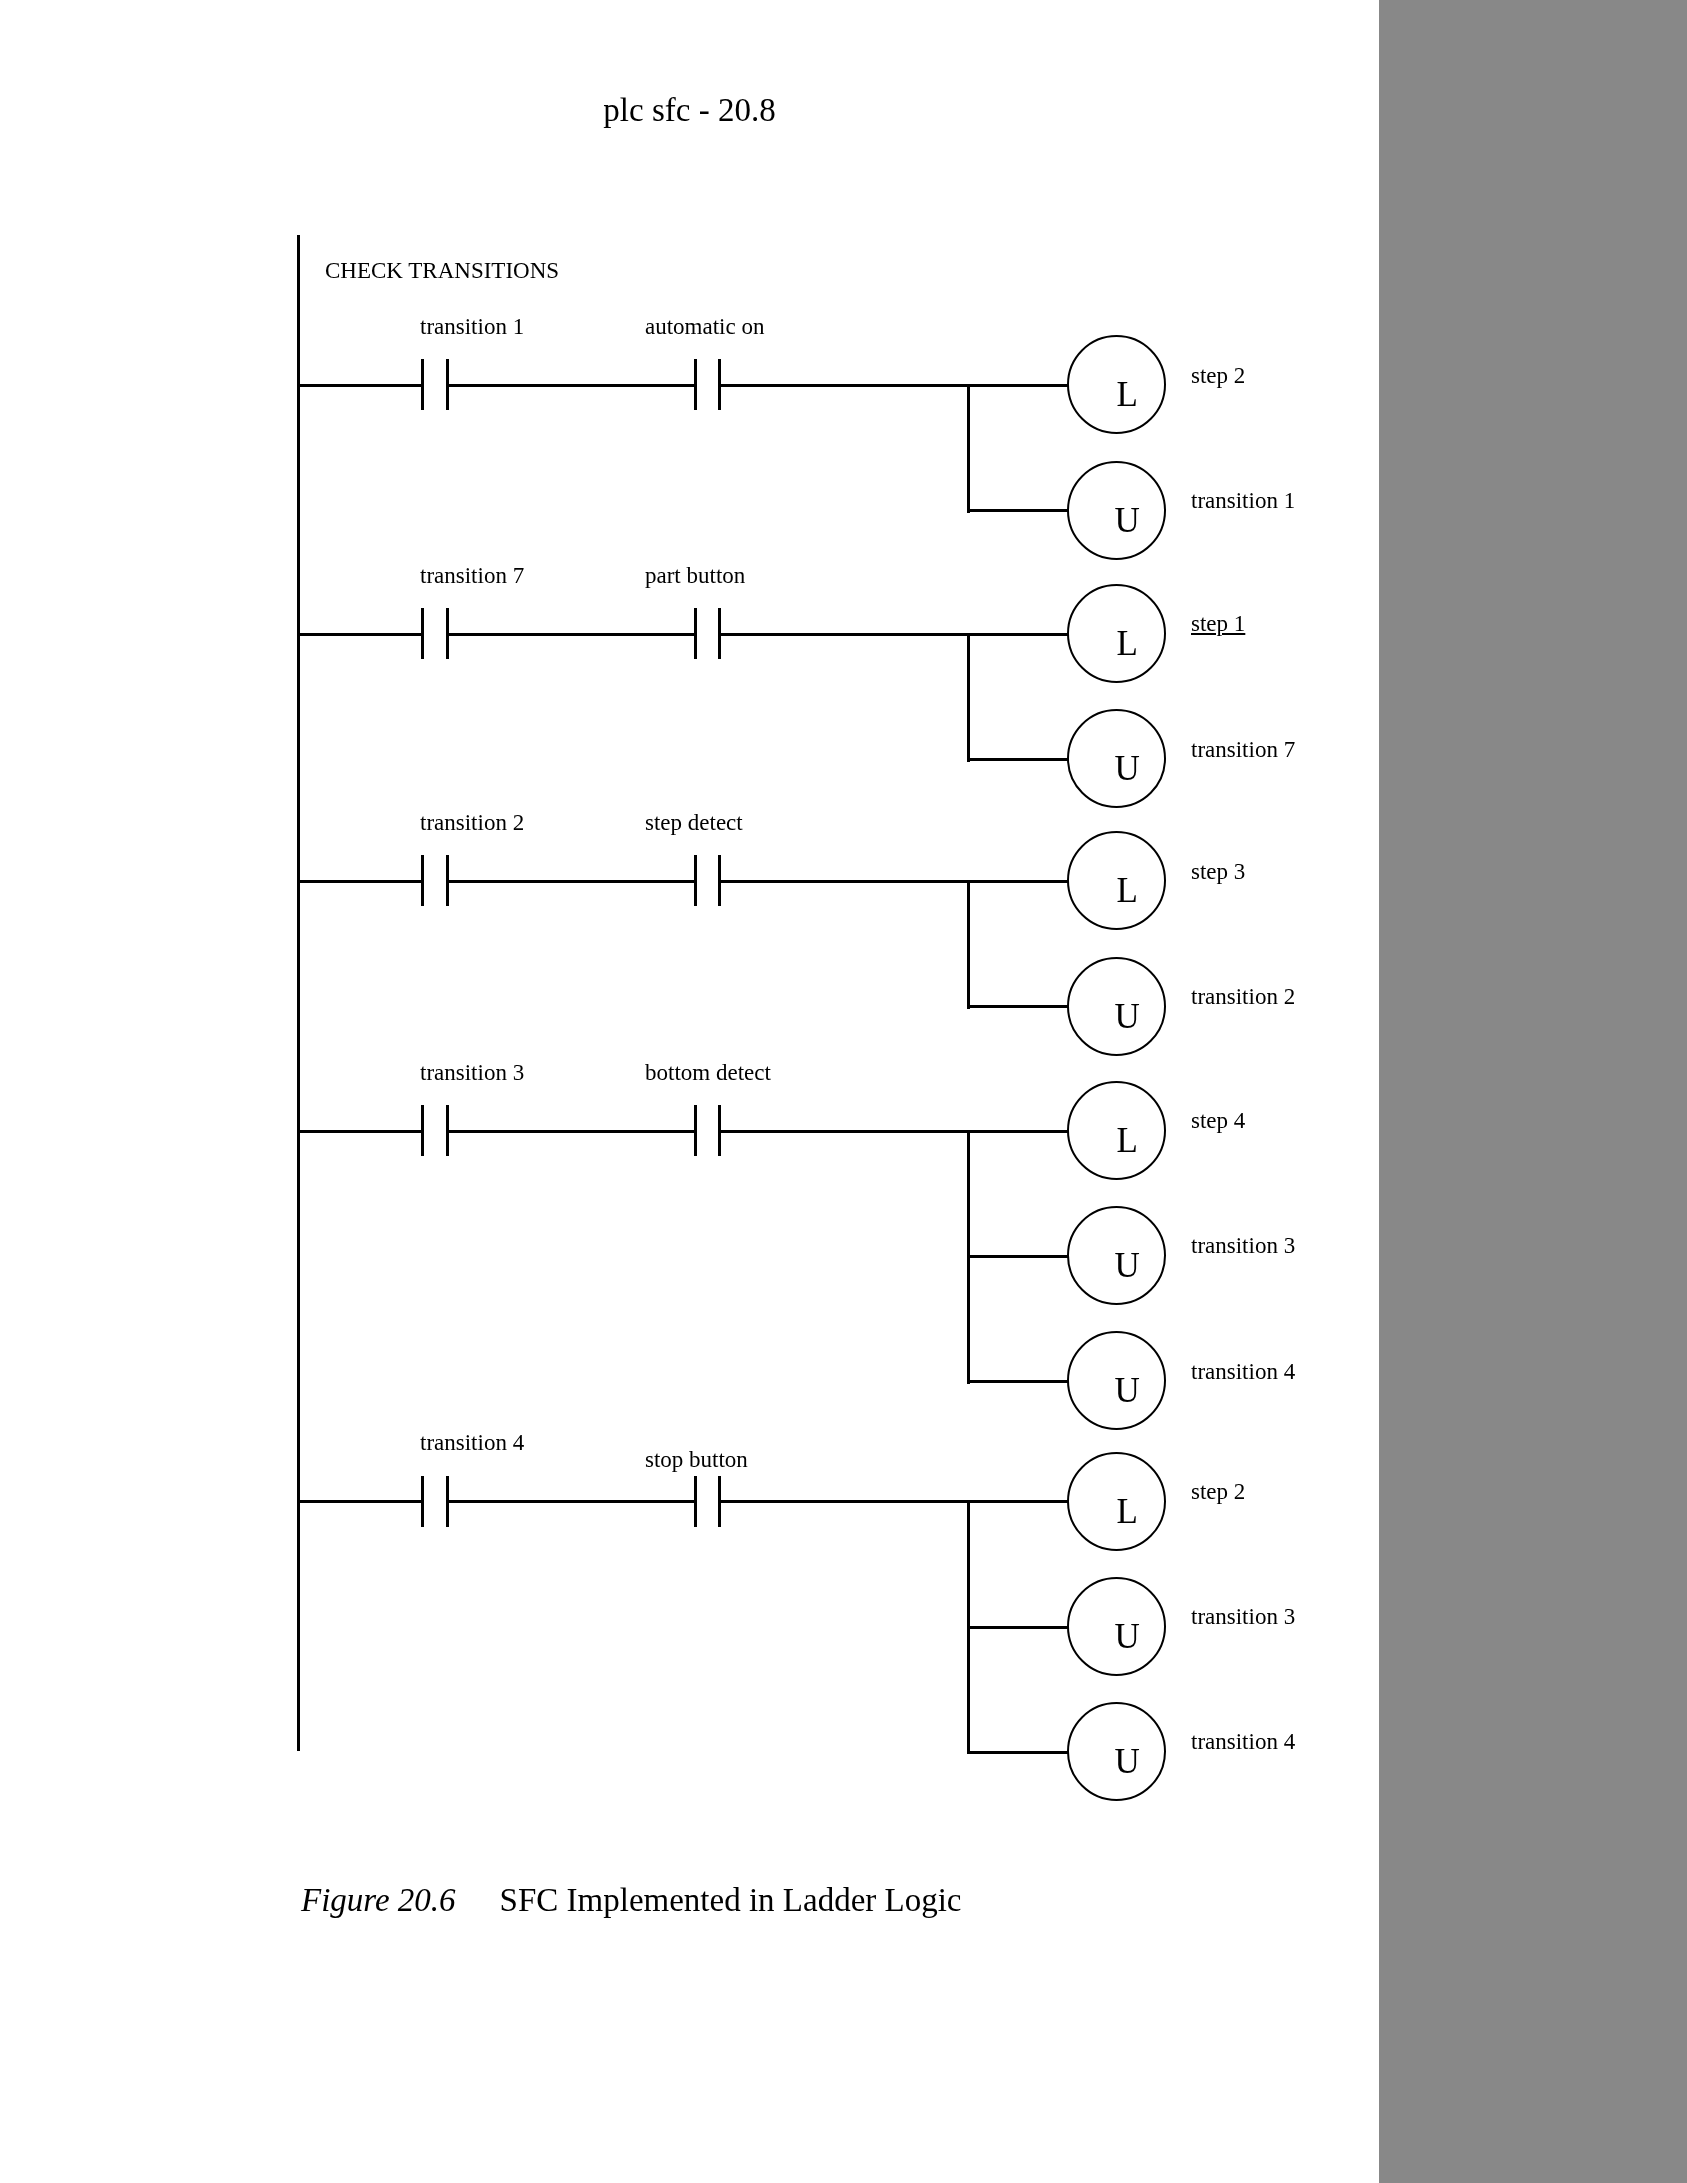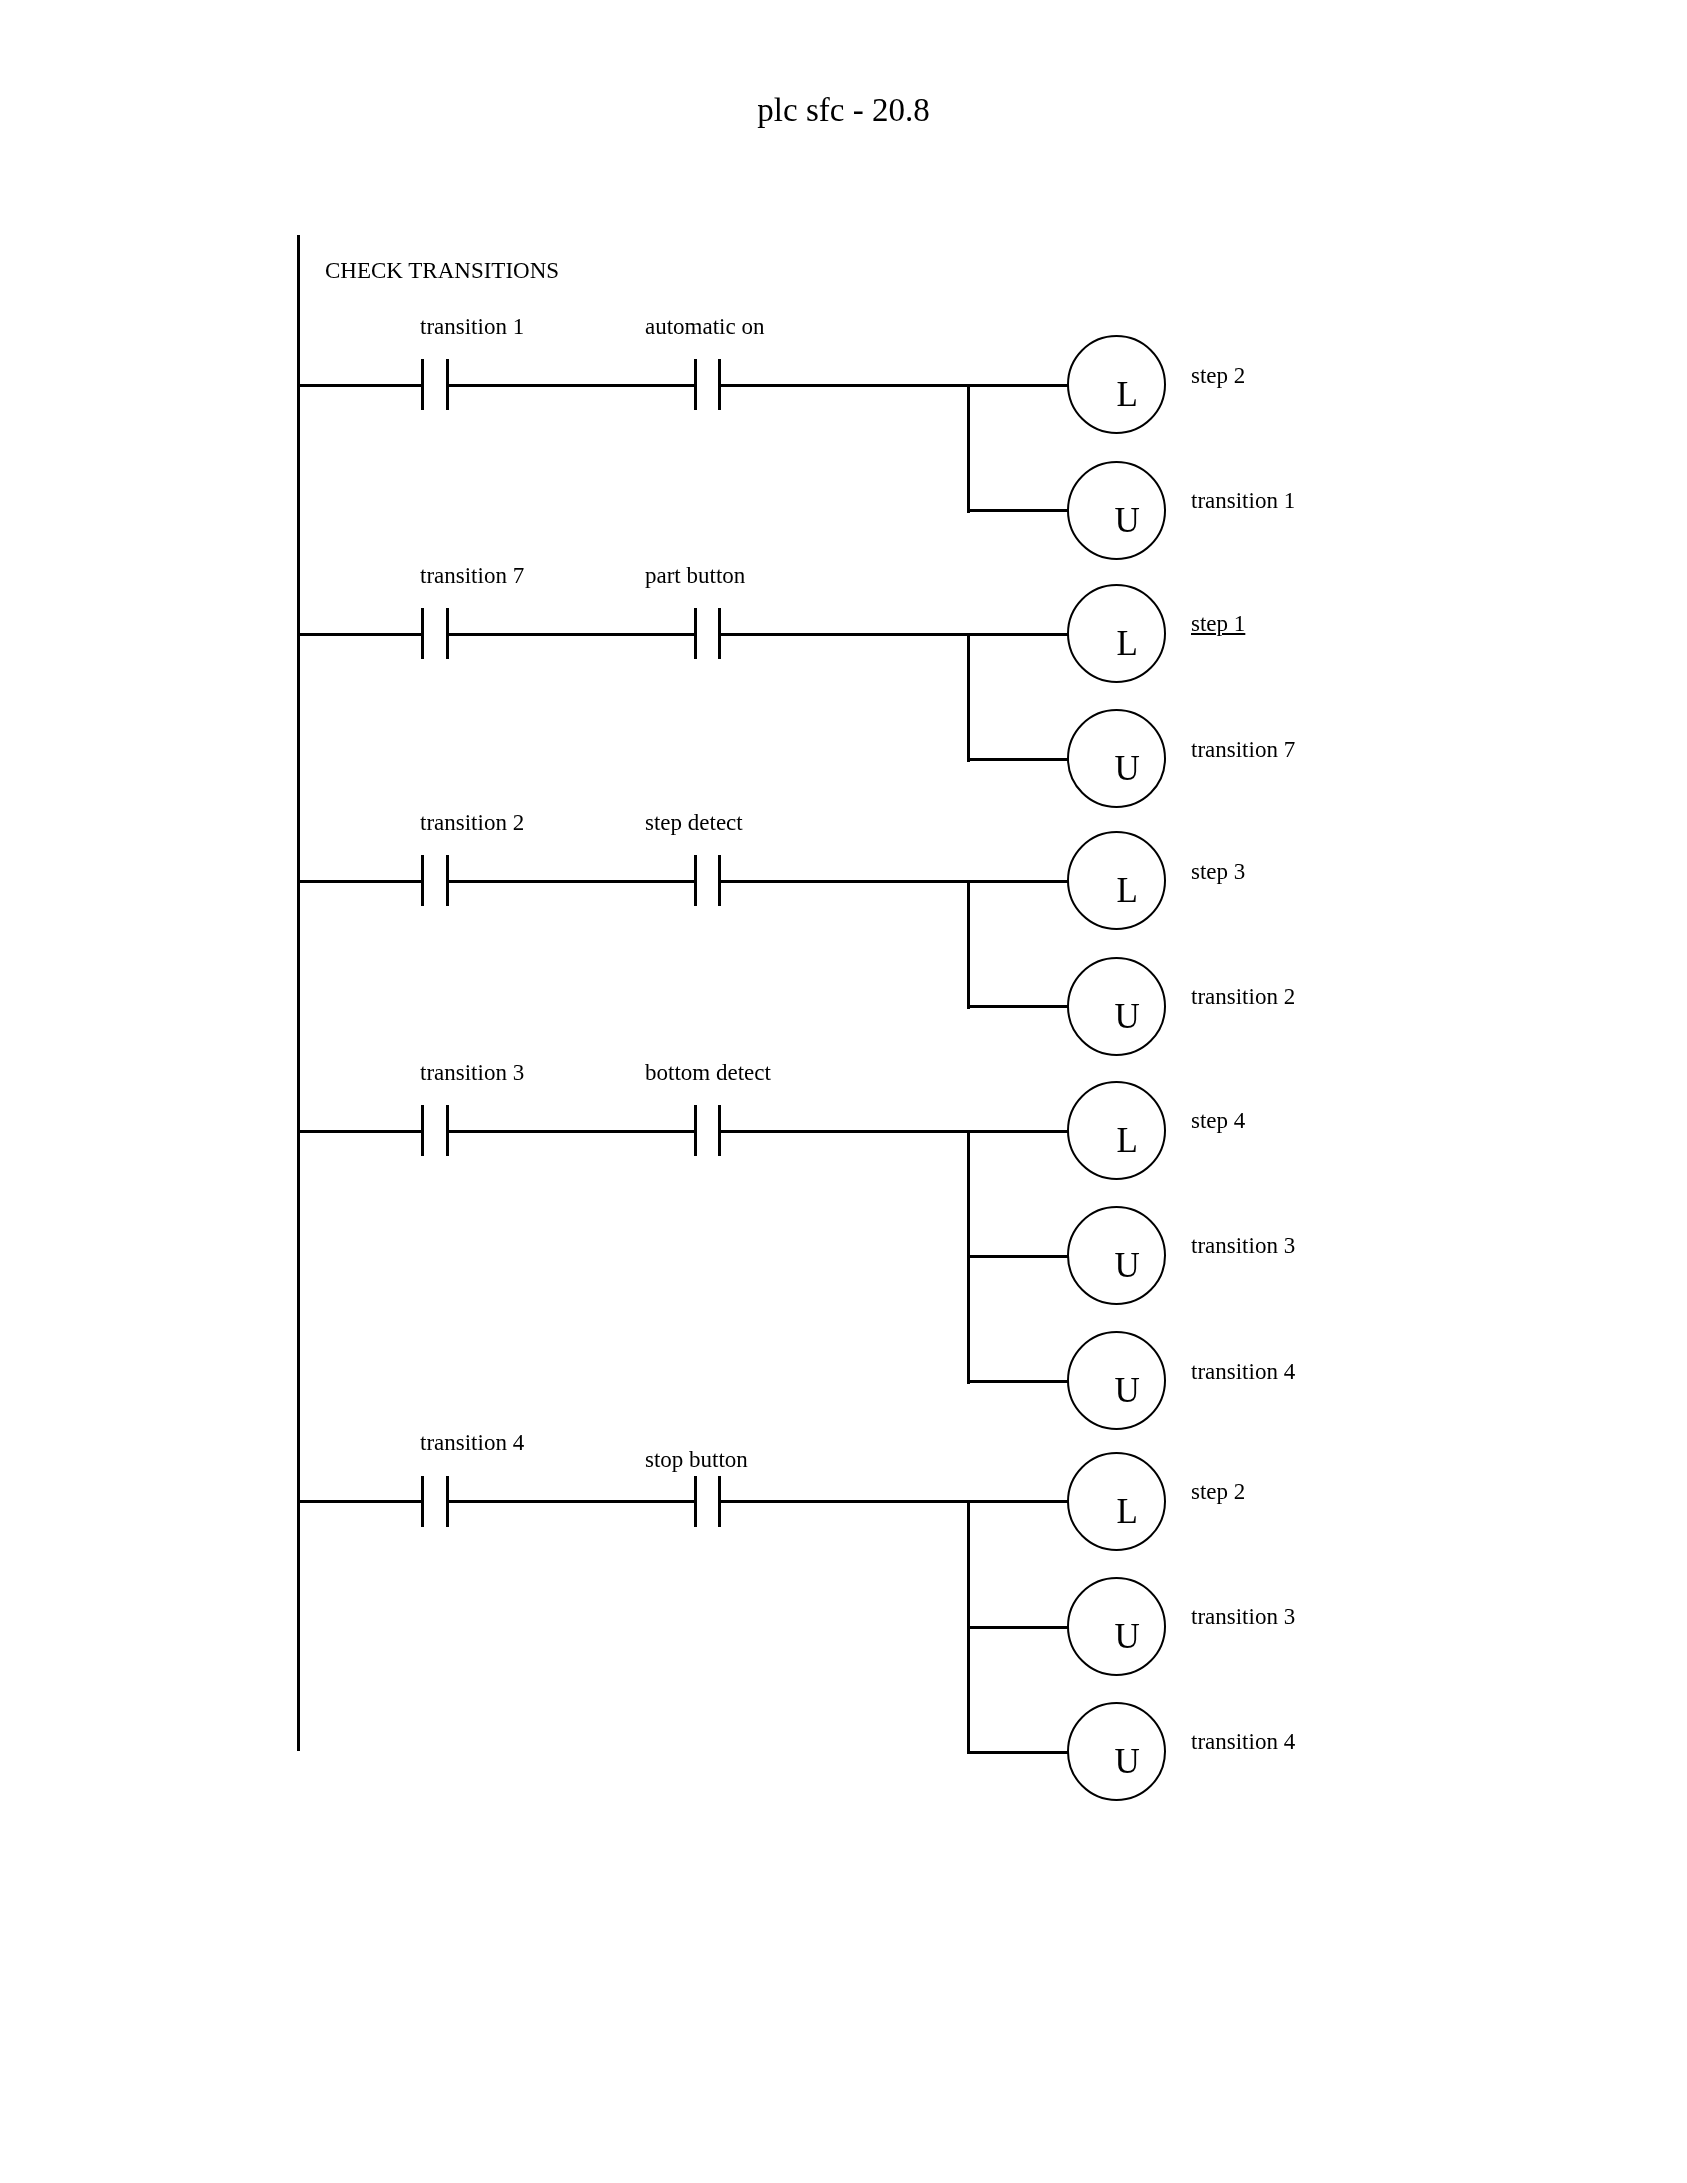--- a/index.html
+++ b/index.html
@@ -1,18 +1,18 @@
 <!DOCTYPE html>
 <html style="font-size:13px"><head>
 <meta charset="utf-8">
 <style>
   html,body{margin:0;padding:0;background:#888;}
   #page{
     position:relative;
-    width:1687px;height:2183px;
+    width:1379px;height:2183px;
     background:#ffffff;
     font-family:"Liberation Serif","DejaVu Serif",serif;
     color:#000;
     overflow:hidden;
   }
   .hline{position:absolute;height:2.5px;background:#000;}
   .vline{position:absolute;width:2.5px;background:#000;}
   .cbar{position:absolute;width:2.5px;height:51px;background:#000;}
   .coil{
     position:absolute;width:99px;height:99px;
@@ -158,15 +158,18 @@
       <span class="letter">U</span>
     </div>
     <div class="txt" style="left:1191px;top:1599px;">transition 3</div>
     <div class="hline" style="left:969px;top:1751px;width:99px;"></div>
     <div class="coil" style="left:1067px;top:1702px;">
       <span class="letter">U</span>
     </div>
     <div class="txt" style="left:1191px;top:1724px;">transition 4</div>
   </div>
 
+  <div id="caption">
+    <span class="cap-label">Figure 20.6</span><span class="cap-text">SFC Implemented in Ladder Logic</span>
+  </div>
 
 </div>
 
 
 </body></html>

